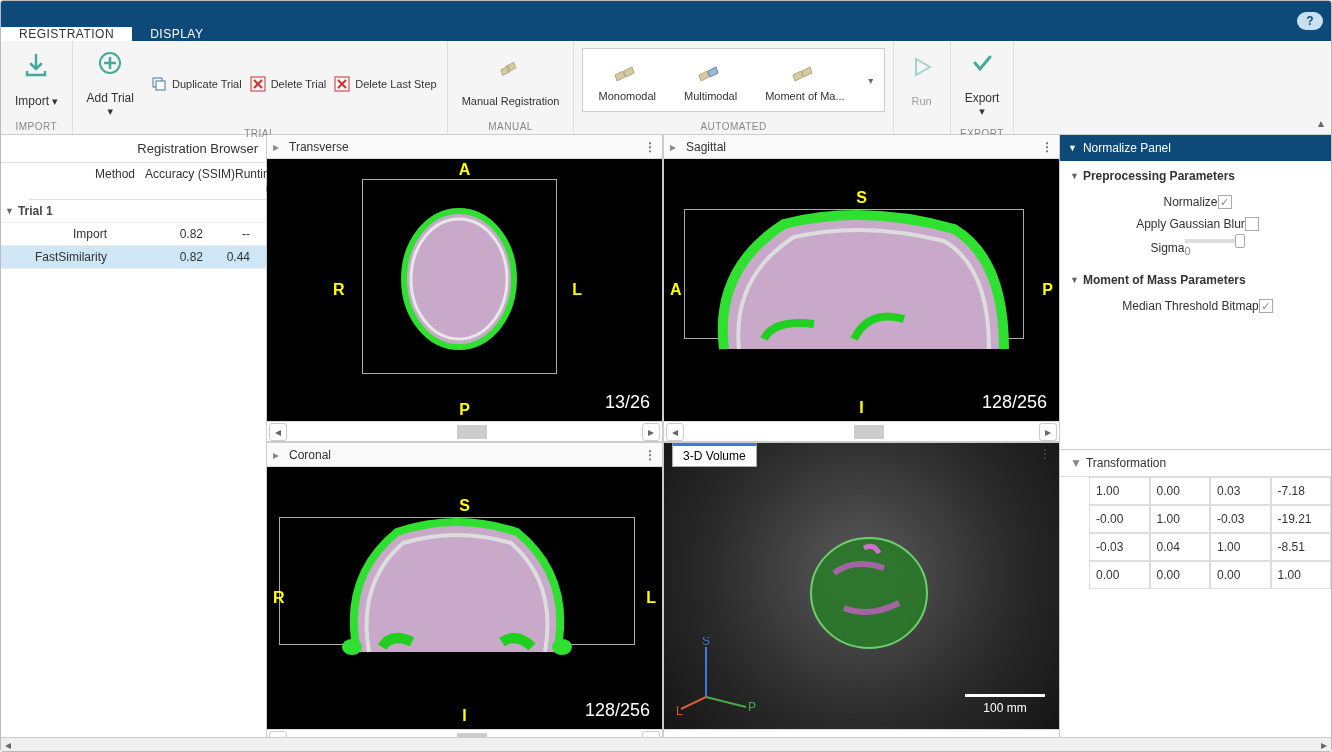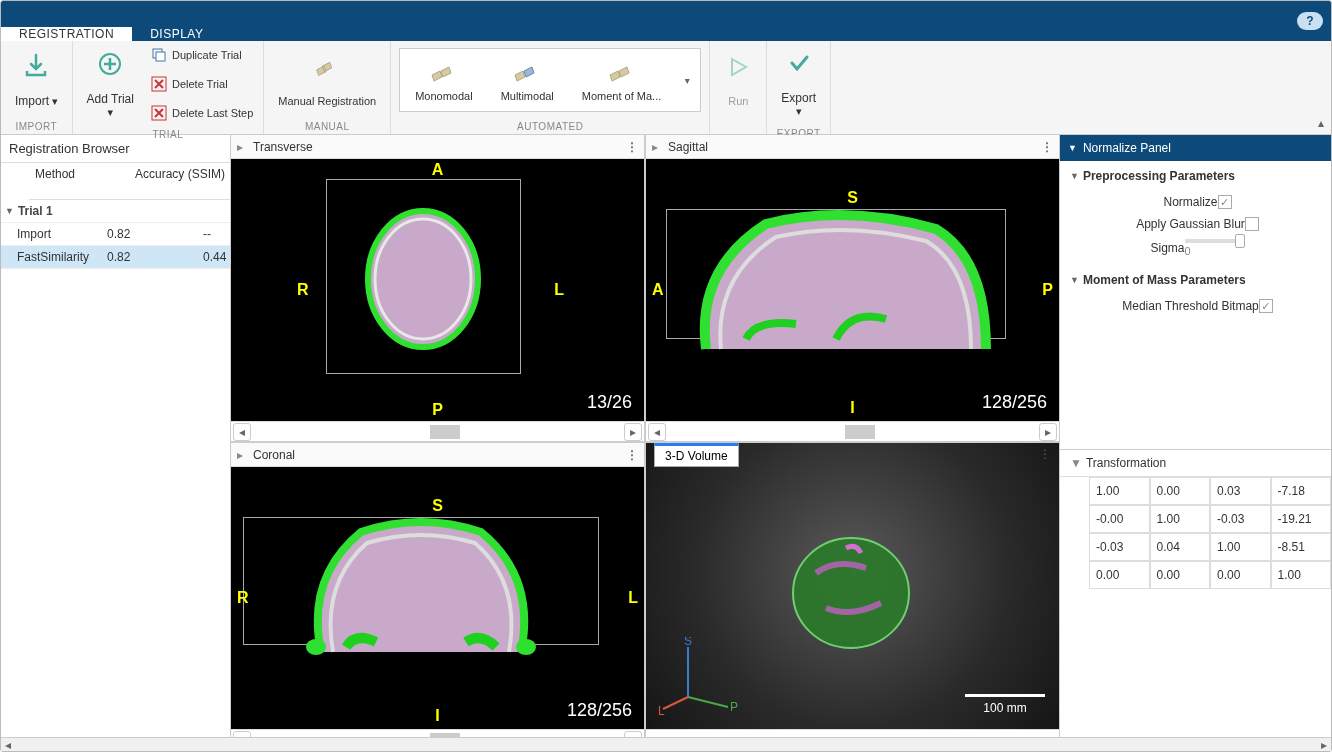--- a/index.html
+++ b/index.html
@@ -8,33 +8,33 @@
 .tab { padding: 0 18px; color: #fff; display: flex; align-items: center; font-size: 12px; letter-spacing: 0.5px; cursor: pointer; }
 .tab.active { background: #fff; color: #333; }
 .help-btn { margin-left: auto; margin-right: 8px; align-self: center; width: 26px; height: 18px; background: #c8e0f2; border-radius: 9px; display: flex; align-items: center; justify-content: center; color: #0d4a7a; font-weight: bold; cursor: pointer; }
 .ribbon { display: flex; background: #f5f5f5; border-bottom: 1px solid #ccc; height: 94px; }
 .ribbon-group { display: flex; flex-direction: column; border-right: 1px solid #ddd; }
 .ribbon-group-body { display: flex; flex: 1; align-items: center; padding: 4px 8px; gap: 8px; }
 .ribbon-group-label { text-align: center; font-size: 10px; color: #888; padding: 2px 0; letter-spacing: 0.5px; }
 .rbtn { display: flex; flex-direction: column; align-items: center; justify-content: center; gap: 14px; padding: 4px 6px; cursor: pointer; border-radius: 2px; }
 .rbtn .ricon { width: 28px; height: 28px; display: flex; align-items: center; justify-content: center; }
 .rbtn .rlabel { font-size: 11px; color: #333; text-align: center; }
-.trial-btns { display: flex; flex-direction: column; gap: 9px; }
+.trial-btns { display: flex; flex-direction: row; gap: 3px; }
 .trial-btn-row { display: flex; align-items: center; gap: 4px; cursor: pointer; padding: 1px 2px; }
 .trial-btn-row .tico { width: 18px; height: 18px; display: flex; align-items: center; justify-content: center; }
 .trial-btn-row .tlbl { font-size: 11px; color: #333; }
 .auto-group { flex: 0 0 auto; }
 .auto-inner { display: flex; align-items: center; gap: 6px; border: 1px solid #ccc; padding: 4px; background: #fff; }
 .auto-item { display: flex; flex-direction: column; align-items: center; gap: 2px; padding: 4px 10px; cursor: pointer; border: 1px solid transparent; }
 .auto-item .aico { width: 34px; height: 30px; display: flex; align-items: center; justify-content: center; }
 .auto-item .albl { font-size: 11px; color: #333; white-space: nowrap; max-width: 88px; overflow: hidden; text-overflow: ellipsis; }
 .dropdown-arrow { width: 18px; display: flex; align-items: center; justify-content: center; color: #666; cursor: pointer; font-size: 10px; }
 .collapse-btn { margin-left: auto; width: 20px; display: flex; align-items: flex-end; justify-content: center; padding-bottom: 4px; color: #666; cursor: pointer; }
 .main { display: flex; height: calc(100% - 28px - 94px - 14px); }
-.reg-browser { width: 230px; border-right: 1px solid #ccc; display: flex; flex-direction: column; }
+.reg-browser { width: 266px; border-right: 1px solid #ccc; display: flex; flex-direction: column; text-align: right; }
 .panel-title { padding: 6px 8px; border-bottom: 1px solid #ddd; font-size: 13px; color: #333; }
 .browser-hdr { display: flex; padding: 4px 6px; border-bottom: 1px solid #ddd; font-size: 11px; color: #333; margin-left: 28px; }
 .browser-hdr .c1 { flex: 0 0 100px; }
 .browser-hdr .c2 { flex: 0 0 100px; }
 .browser-hdr .c3 { flex: 1; }
 .trial-hdr { display: flex; align-items: center; gap: 4px; padding: 4px 4px; border-bottom: 1px solid #eee; font-size: 12px; font-weight: bold; color: #444; cursor: pointer; }
 .trial-hdr .tri { font-size: 9px; color: #666; }
 .trial-row { display: flex; padding: 4px 16px; border-bottom: 1px solid #eee; font-size: 12px; color: #333; cursor: pointer; }
 .trial-row.sel { background: #cfe6f7; }
 .trial-row .c1 { flex: 0 0 90px; }

